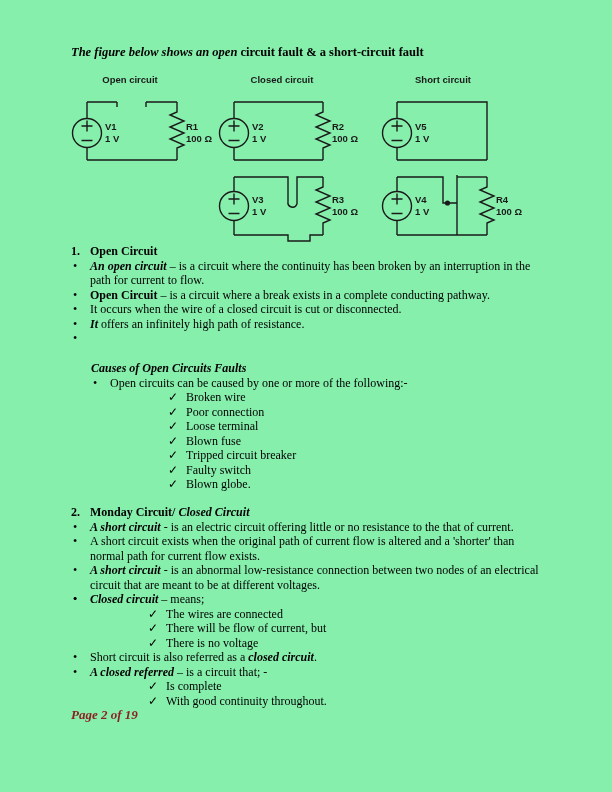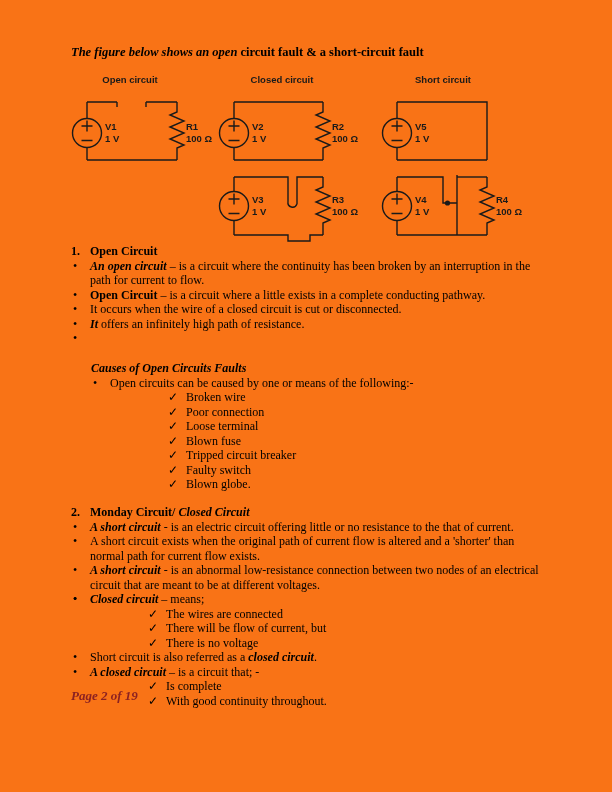--- a/index.html
+++ b/index.html
@@ -1,19 +1,19 @@
 <!DOCTYPE html>
 <html><head>
 <meta charset="utf-8">
 <style>
   html,body{margin:0;padding:0;background:#e8e8e8;}
   .page{
     position:relative;
     width:612px;height:792px;
-    background:#f97316;
+    background:#86efac;
     font-family:"Liberation Serif", serif;
     font-size:12px;
     color:#000;
     overflow:hidden;
     margin:0 auto;
   }
   .abs{position:absolute;}
   .doc-title{top:45px;left:71px;width:480px;font-size:12.5px;font-weight:bold;}
   .doc-title .bi{font-style:italic;}
   .figure-svg{top:66px;left:0;}
@@ -24,21 +24,21 @@
   .item{position:relative;padding-left:19px;}
   .item .marker{position:absolute;left:2px;top:0;}
   .item.check{padding-left:95px;}
   .item.check .marker{left:77px;}
   .heading{font-weight:bold;}
   .heading .marker{left:0;font-weight:bold;}
   .heading.noindent{padding-left:0;}
   .b{font-weight:bold;}
   .bi{font-weight:bold;font-style:italic;}
   .footer{
-    top:688px;left:71px;width:470px;
+    top:707px;left:71px;width:470px;
     display:flex;justify-content:space-between;
     font-weight:bold;font-style:italic;font-size:13px;
     font-family:"Liberation Serif", serif;
   }
   svg text{
     font-family:"Liberation Sans", sans-serif;
     font-weight:bold;
     fill:#1a1a1a;
   }
   .cir-label{font-size:9.5px;}
@@ -129,48 +129,48 @@
 
     <text class="cir-label" x="415" y="203">V4</text>
     <text class="cir-label" x="415" y="215">1 V</text>
     <text class="cir-label" x="496" y="203">R4</text>
     <text class="cir-label" x="496" y="215">100 Ω</text>
   </svg>
 
   <div id="sec0" class="abs sec">
       <div class="item heading"><span class="marker">1.</span><span class="b">Open Circuit</span></div>
       <div class="item bullet"><span class="marker">•</span><span class="bi">An open circuit</span><span> – is a circuit where the continuity has been broken by an interruption in the path for current to flow.</span></div>
-      <div class="item bullet"><span class="marker">•</span><span class="b">Open Circuit</span><span> – is a circuit where a little exists in a complete conducting pathway.</span></div>
+      <div class="item bullet"><span class="marker">•</span><span class="b">Open Circuit</span><span> – is a circuit where a break exists in a complete conducting pathway.</span></div>
       <div class="item bullet"><span class="marker">•</span><span>It occurs when the wire of a closed circuit is cut or disconnected.</span></div>
       <div class="item bullet"><span class="marker">•</span><span class="bi">It</span><span> offers an infinitely high path of resistance.</span></div>
       <div class="item bullet"><span class="marker">•</span></div>
     </div>
   <div id="sec1" class="abs sec">
       <div class="item heading noindent"><span class="bi">Causes of Open Circuits Faults</span></div>
-      <div class="item bullet"><span class="marker">•</span><span>Open circuits can be caused by one or means of the following:-</span></div>
+      <div class="item bullet"><span class="marker">•</span><span>Open circuits can be caused by one or more of the following:-</span></div>
       <div class="item check"><span class="marker">✓</span><span>Broken wire</span></div>
       <div class="item check"><span class="marker">✓</span><span>Poor connection</span></div>
       <div class="item check"><span class="marker">✓</span><span>Loose terminal</span></div>
       <div class="item check"><span class="marker">✓</span><span>Blown fuse</span></div>
       <div class="item check"><span class="marker">✓</span><span>Tripped circuit breaker</span></div>
       <div class="item check"><span class="marker">✓</span><span>Faulty switch</span></div>
       <div class="item check"><span class="marker">✓</span><span>Blown globe.</span></div>
     </div>
   <div id="sec2" class="abs sec">
       <div class="item heading"><span class="marker">2.</span><span class="b">Monday Circuit/ </span><span class="bi">Closed Circuit</span></div>
       <div class="item bullet"><span class="marker">•</span><span class="bi">A short circuit</span><span> - is an electric circuit offering little or no resistance to the that of current.</span></div>
       <div class="item bullet"><span class="marker">•</span><span>A short circuit exists when the original path of current flow is altered and a 'shorter' than normal path for current flow exists.</span></div>
       <div class="item bullet"><span class="marker">•</span><span class="bi">A short circuit</span><span> - is an abnormal low-resistance connection between two nodes of an electrical circuit that are meant to be at different voltages.</span></div>
       <div class="item bullet"><span class="marker">•</span></div>
       <div class="item bullet"><span class="marker">•</span><span class="bi">Closed circuit</span><span> – means;</span></div>
       <div class="item check"><span class="marker">✓</span><span>The wires are connected</span></div>
       <div class="item check"><span class="marker">✓</span><span>There will be flow of current, but</span></div>
       <div class="item check"><span class="marker">✓</span><span>There is no voltage</span></div>
       <div class="item bullet"><span class="marker">•</span><span>Short circuit is also referred as a </span><span class="bi">closed circuit</span><span>.</span></div>
-      <div class="item bullet"><span class="marker">•</span><span class="bi">A closed circuit</span><span> – is a circuit that; -</span></div>
+      <div class="item bullet"><span class="marker">•</span><span class="bi">A closed referred</span><span> – is a circuit that; -</span></div>
       <div class="item check"><span class="marker">✓</span><span>Is complete</span></div>
       <div class="item check"><span class="marker">✓</span><span>With good continuity throughout.</span></div>
     </div>
 
   <div class="abs footer" style="color: rgb(139, 34, 34);">
     <span>Page 2 of 19</span>
   </div>
 
 </div>
 

